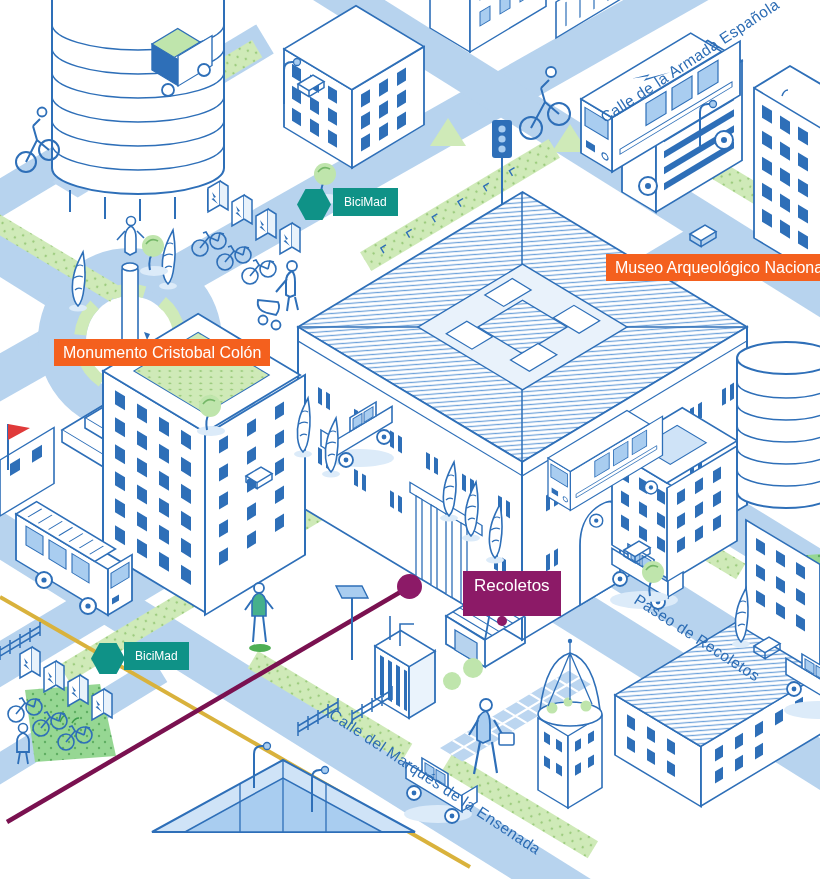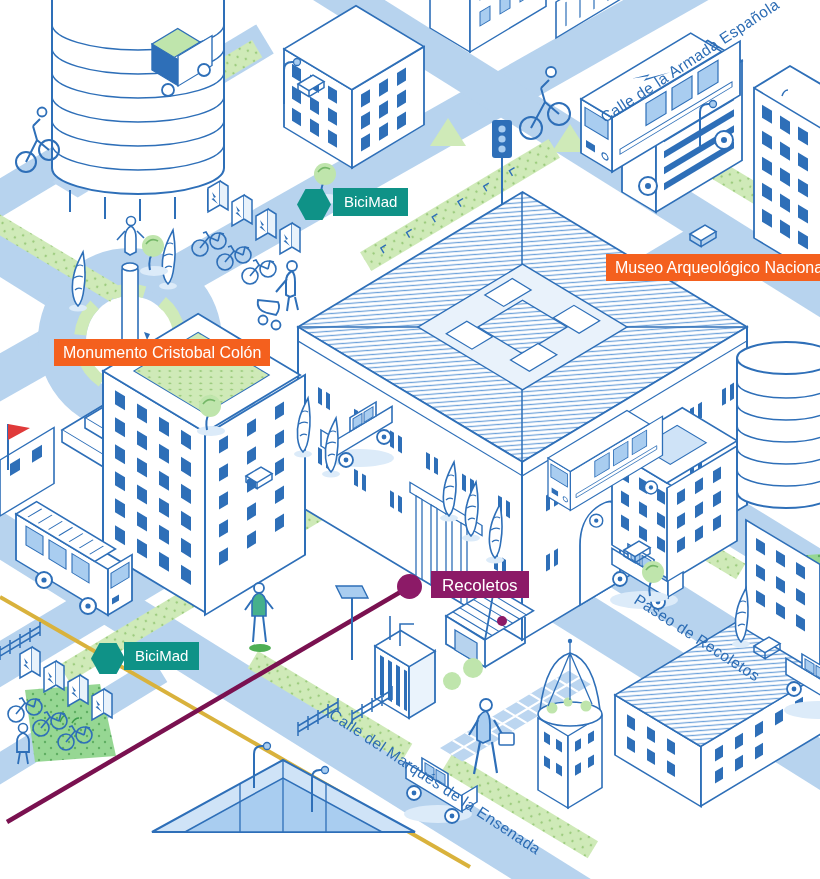--- a/index.html
+++ b/index.html
@@ -1,23 +1,23 @@
 <!DOCTYPE html>
 <html><head>
 <meta charset="utf-8">
 <style>
   html,body{margin:0;padding:0;background:#fff;}
   .stage{position:relative;width:820px;height:879px;overflow:hidden;background:#ffffff;
          font-family:"Liberation Sans",sans-serif;}
   .stage svg{position:absolute;left:0;top:0;}
   .overlay{position:absolute;left:0;top:0;width:820px;height:879px;pointer-events:none;}
   .badge{position:absolute;color:#ffffff;white-space:nowrap;pointer-events:auto;}
-  .badge.teal{background:#0f9287;height:28px;line-height:28px;padding:0 11px;font-size:15px;}
+  .badge.teal{background:#0f9287;height:28px;line-height:28px;padding:0 11px;font-size:12px;}
   .badge.orange{background:#f4601e;height:27px;line-height:27px;padding:0 9px;font-size:16px;}
-  .badge.purple{background:#8c1a67;height:27px;line-height:29px;padding:0 11px;font-size:17px;}
+  .badge.purple{background:#8c1a67;height:45px;line-height:29px;padding:0 11px;font-size:17px;margin-left:32px;}
   .hexmark{position:absolute;width:34px;height:31px;background:#0f9287;pointer-events:auto;
            clip-path:polygon(25% 0,75% 0,100% 50%,75% 100%,25% 100%,0 50%);}
   .dotmark{position:absolute;width:25px;height:25px;border-radius:50%;background:#8c1a67;pointer-events:auto;}
   .street{position:absolute;color:#2c6cb4;font-size:15.5px;letter-spacing:.4px;white-space:nowrap;
           text-align:center;pointer-events:none;}
   .street.armada{left:560px;top:52px;width:260px;transform:rotate(-33.5deg);}
   .street.paseo{left:597px;top:629px;width:200px;transform:rotate(33deg);}
   .street.ensenada{left:275px;top:773px;width:320px;transform:rotate(33.5deg);}
 </style>
 </head>

